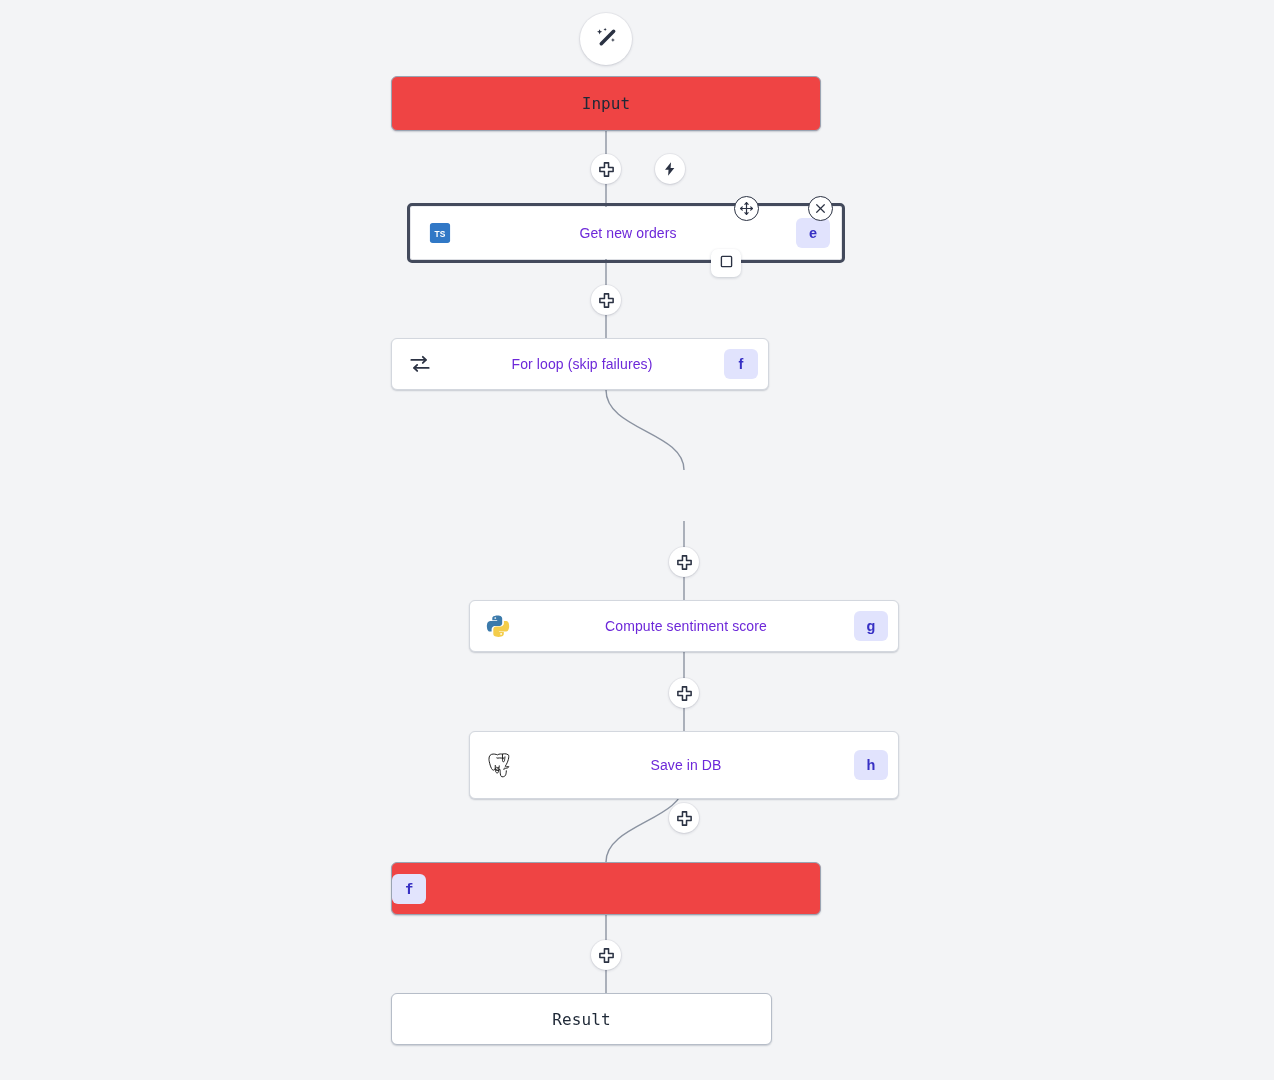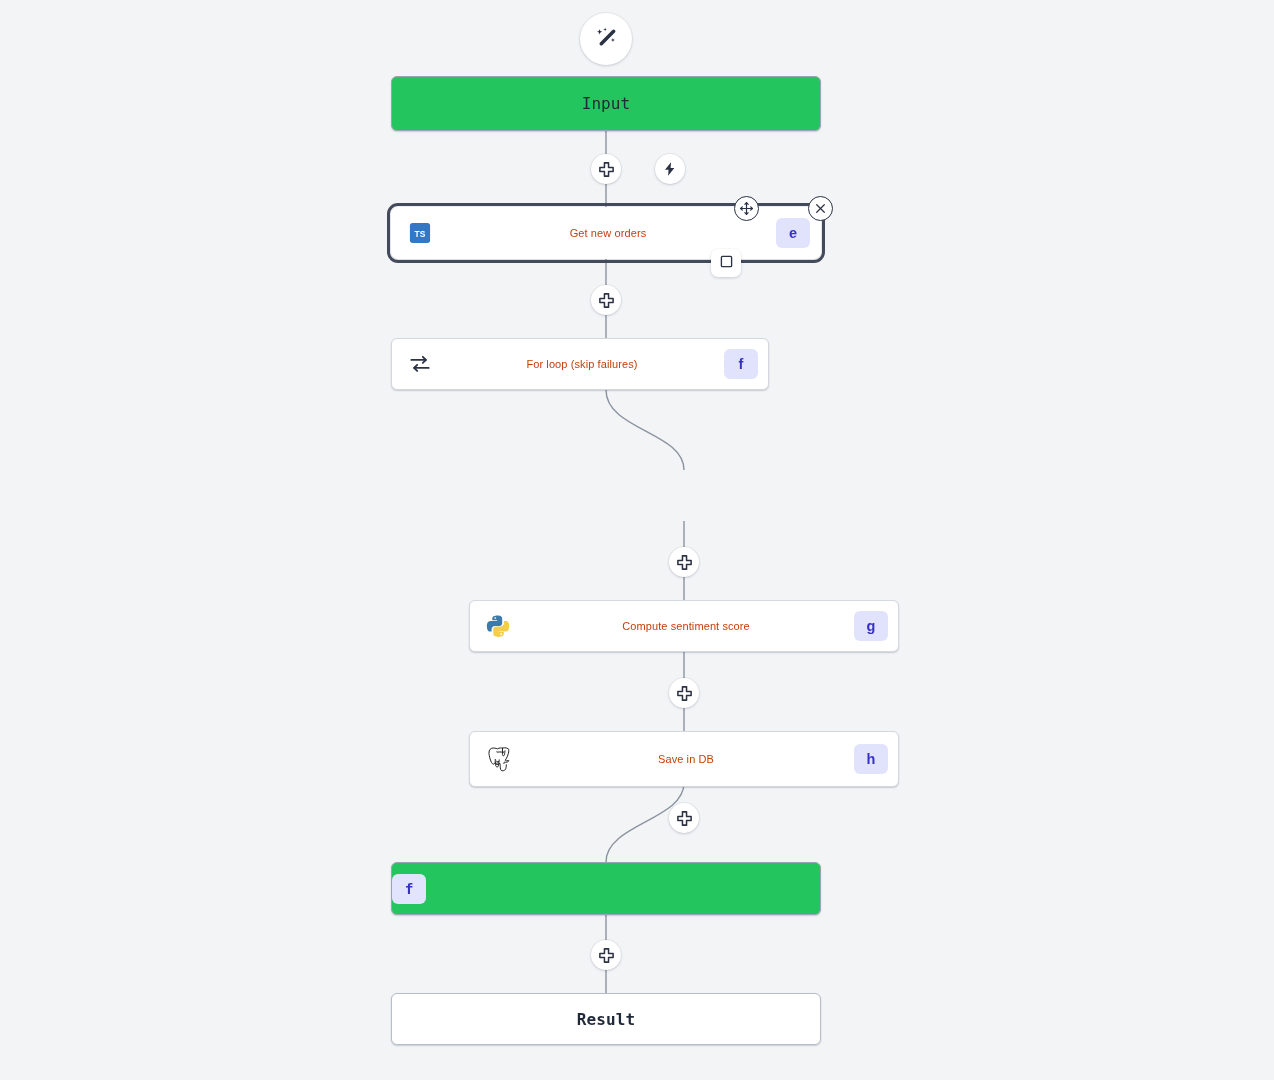--- a/index.html
+++ b/index.html
@@ -35,29 +35,29 @@
     position: absolute;
     box-sizing: border-box;
     display: flex;
     align-items: center;
     border-radius: 6px;
     box-shadow: 0 1px 2px rgba(22,33,60,0.14), 0 1px 1px rgba(22,33,60,0.06);
   }
   .node .node-label {
     flex: 1 1 auto;
     text-align: center;
-    font-size: 11px;
-    color: #c2410c;
+    font-size: 14px;
+    color: #6d28d9;
     letter-spacing: 0.1px;
     white-space: nowrap;
   }
 
   
   .node.virtual {
-    background: #22c55e;
+    background: #ef4444;
     border: 1px solid #9aa4b2;
   }
   .node.virtual .node-label {
     font-family: "DejaVu Sans Mono", "Liberation Mono", monospace;
     font-size: 16px;
     color: #1f2937;
   }
   .node.plain {
     background: #ffffff;
     border: 1px solid #b6bdc8;
@@ -70,23 +70,24 @@
   .node.step {
     background: #ffffff;
     border: 1px solid #d3d7de;
   }
 
   
   .node.selected {
     border: 1px solid #ffffff;
     outline: 3px solid #434a5c;
     outline-offset: 1px;
-    border-radius: 7px;
+    border-radius: 1px;
     background: #ffffff;
     box-shadow: 0 1px 3px rgba(22,33,60,0.16);
+    margin-left: 20px;
   }
 
   
   .node-icon {
     width: 40px;
     min-width: 40px;
     height: 100%;
     display: flex;
     align-items: center;
     justify-content: center;
@@ -288,21 +289,21 @@
   </div>
 
   <div class="circle-btn" style="left:669px; top:678px;">
     <span>
       <svg width="17" height="17" viewBox="0 0 20 20" fill="none" stroke="#2b3243" stroke-width="1.8" stroke-linejoin="round">
         <path d="M7.6 2.2h4.8v5.4h5.4v4.8h-5.4v5.4H7.6v-5.4H2.2V7.6h5.4z"></path>
       </svg>
     </span>
   </div>
 
-  <div class="node step" style="left:469px; top:731px; width:430px; height:56px;">
+  <div class="node step" style="left:469px; top:731px; width:430px; height:68px;">
     <div class="node-icon">
       <svg width="25" height="25" viewBox="0 0 24 24" fill="none" stroke="#1d1d1d" stroke-width="0.95" stroke-linecap="round" stroke-linejoin="round">
         <path d="M17.2 15.9c.15-1.25.1-1.43 1.03-1.23l.24.02c.72.03 1.66-.12 2.2-.38 1.2-.55 1.9-1.48.72-1.24-2.7.56-2.9-.36-2.9-.36 2.85-4.23 4.04-9.6 3.01-10.9C18.7-.1 15.9 1.1 15.85 1.12l-.015.003a9.8 9.8 0 0 0-1.83-.19c-1.24-.02-2.18.32-2.9.86 0 0-8.66-3.57-8.26 4.48.086 1.71 2.46 12.96 5.29 9.56 1.03-1.24 2.03-2.3 2.03-2.3.5.34 1.12.51 1.76.45l.05-.04c-.015.16-.008.31.02.49-.75.84-.53.99-2.03 1.3-1.52.31-.63.87-.044 1.02.71.18 2.35.43 3.46-1.13l-.044.18c.3.24.28 1.7.32 2.75.043 1.05.114 2.03.33 2.61.215.58.47 2.08 2.47 1.65 1.67-.36 2.94-.88 3.06-5.72"></path>
         <path d="M8.9 11.9c-.07 2.5.02 5.02.26 5.63.24.61.75 1.8 1.68 1.6.78-.17 1.06-.49 1.18-1.2l.71-5.6"></path>
         <path d="M15.82 1.1c-.07 2.5 0 5.83.03 6.2.03.37.1 1.26.9 1.1.67-.14.92-.5 1.02-1.1.1-.6.42-3.6.42-3.6" fill="none"></path>
         <path d="M11.1 4.9c2.9-.63 5.8.33 5.9.47"></path>
         <circle cx="10.4" cy="4.6" r="0.5" fill="#1d1d1d" stroke="none"></circle>
         <circle cx="16.6" cy="4.3" r="0.4" fill="#1d1d1d" stroke="none"></circle>
       </svg>
     </div>
@@ -323,17 +324,17 @@
   </div>
 
   <div class="circle-btn" style="left:591px; top:940px;">
     <span>
       <svg width="17" height="17" viewBox="0 0 20 20" fill="none" stroke="#2b3243" stroke-width="1.8" stroke-linejoin="round">
         <path d="M7.6 2.2h4.8v5.4h5.4v4.8h-5.4v5.4H7.6v-5.4H2.2V7.6h5.4z"></path>
       </svg>
     </span>
   </div>
 
-  <div class="node plain" style="left:391px; top:993px; width:430px; height:52px;font-weight:bold;">
+  <div class="node plain" style="left:391px; top:993px; width:381px; height:52px;">
     <div class="node-label">Result</div>
   </div>
 
 </div>
 
 </body></html>

